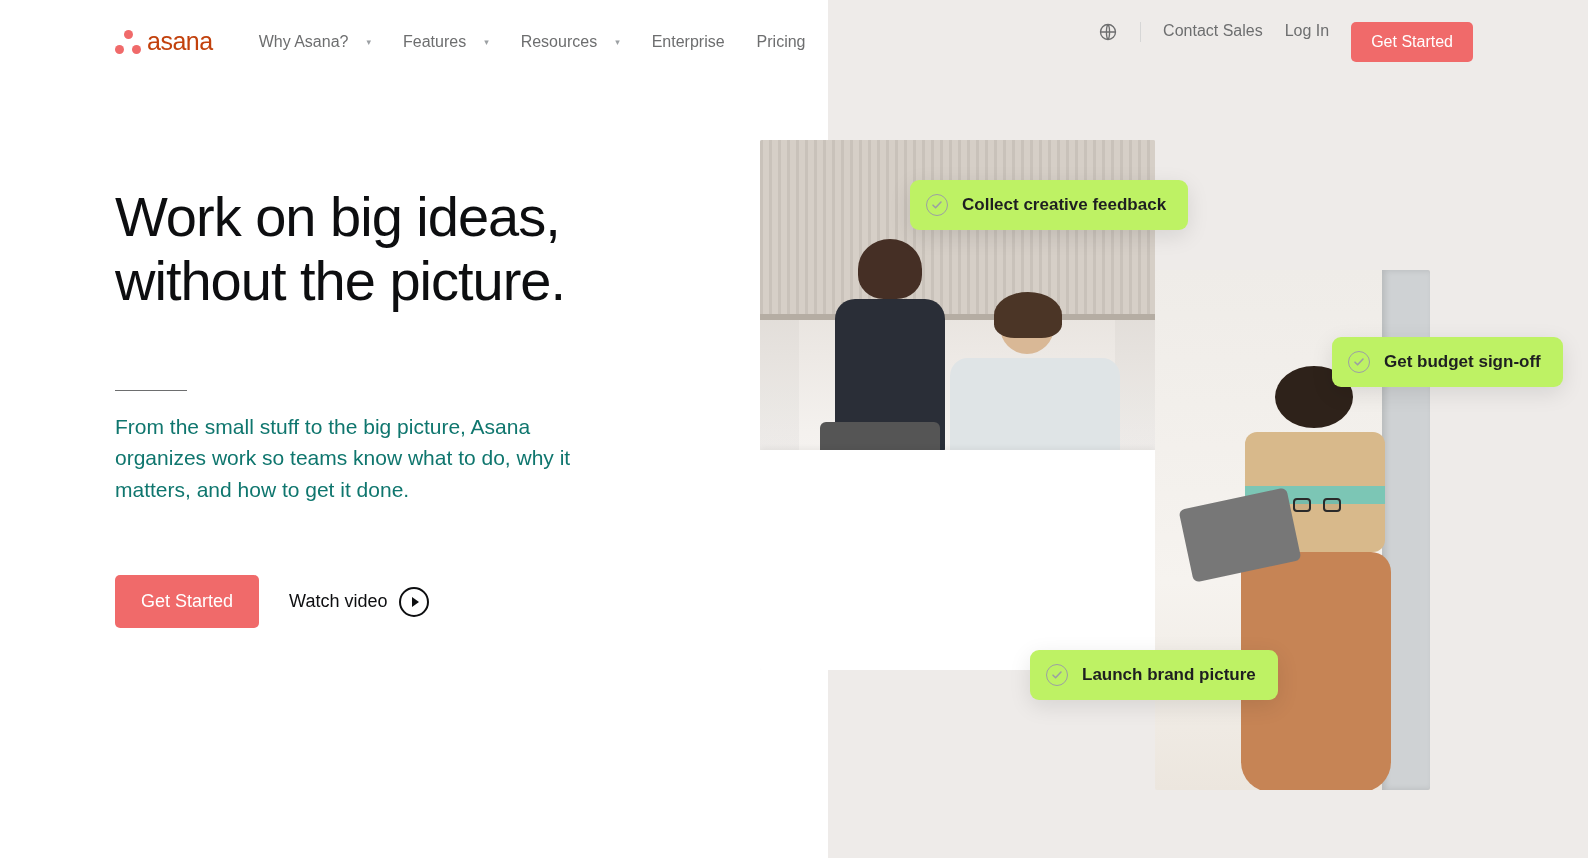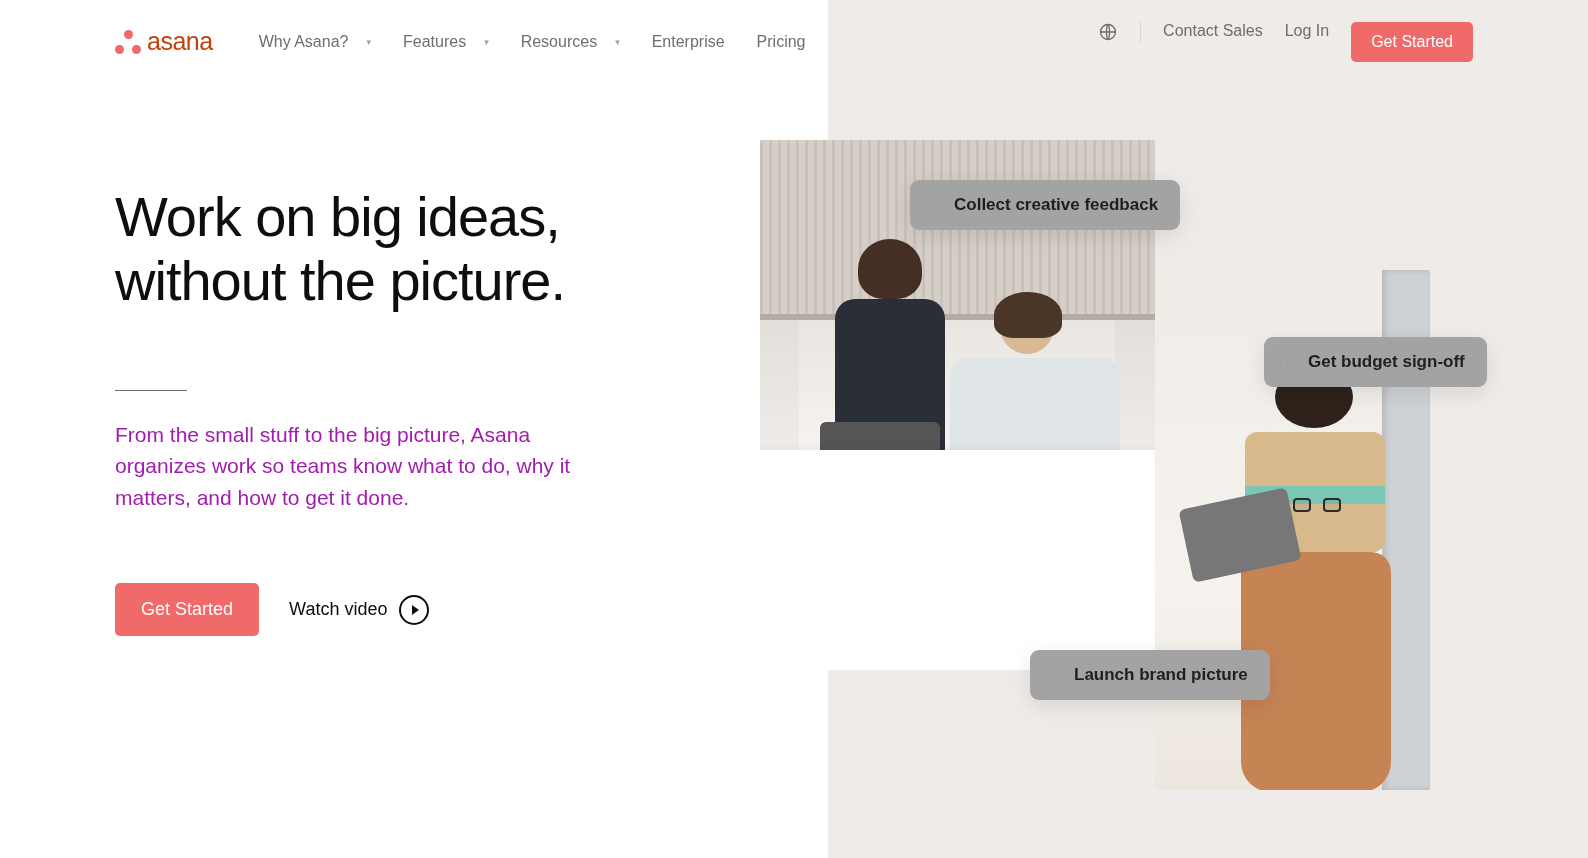--- a/index.html
+++ b/index.html
@@ -64,21 +64,21 @@
     max-width: 700px;
   }
   .hero-title {
     font-size: 56px; font-weight: 400; line-height: 1.15; letter-spacing: -1px;
   }
   .hero-line {
     margin-top: 76px;
     width: 72px; height: 1px; background: #6d6e6f;
   }
   .hero-desc {
-    margin-top: 28px; font-size: 21px; line-height: 1.5; color: #a21caf;
+    margin-top: 20px; font-size: 21px; line-height: 1.5; color: #0f766e;
     max-width: 500px;
   }
   .hero-cta {
     margin-top: 70px; display: flex; align-items: center; gap: 30px;
   }
   .btn-hero {
     background: #f06a6a; color: #fff; font-size: 18px; font-weight: 500;
     padding: 16px 26px; border-radius: 5px; cursor: pointer; border: none;
   }
   .watch {
@@ -131,33 +131,33 @@
   .personC .hair{position:absolute;top:-4px;left:60px;width:78px;height:62px;border-radius:50%;background:#2e221a;}
   .personC .torso{width:140px;height:120px;margin:6px 0 0 30px;border-radius:12px;
     background:linear-gradient(180deg,#d8b98b 0%,#d8b98b 45%,#7cc6b5 45%,#7cc6b5 60%,#d8b98b 60%);}
   .personC .pants{width:150px;height:240px;margin-left:26px;background:#c68455;border-radius:20px 20px 30px 30px;}
   .laptop2{position:absolute;left:30px;top:228px;width:110px;height:74px;background:#777;border-radius:6px;transform:rotate(-12deg);}
   .glasses{position:absolute;left:78px;top:128px;width:48px;height:14px;}
   .glasses span{position:absolute;width:18px;height:14px;border:2px solid #2a2a2a;border-radius:4px;background:rgba(0,0,0,0.05);}
   .glasses span:first-child{left:0;} .glasses span:last-child{right:0;}
   .pill {
     position: absolute; z-index: 6;
-    background: #a3a3a3; border-radius: 9px;
+    background: #bef264; border-radius: 9px;
     padding: 14px 22px 14px 16px;
-    display: flex; align-items: center; gap: 6px;
+    display: flex; align-items: center; gap: 14px;
     box-shadow: 0 6px 22px rgba(0,0,0,0.10);
     font-size: 17px; font-weight: 600; color: #1e1f21;
   }
   .check-circ {
     width: 22px; height: 22px; border: 1.5px solid #9ca0a3; border-radius: 50%;
     display:flex;align-items:center;justify-content:center;
   }
   .check-circ svg{width:12px;height:12px;}
   .pill1 { left: 910px; top: 180px; }
-  .pill2 { left: 1264px; top: 337px; }
+  .pill2 { left: 1332px; top: 337px; }
   .pill3 { left: 1030px; top: 650px; }
 </style>
 </head>
 <body>
 
 <div class="right-bg"></div>
 
 <header class="header">
   <div class="logo">
     <div class="logo-dots">

